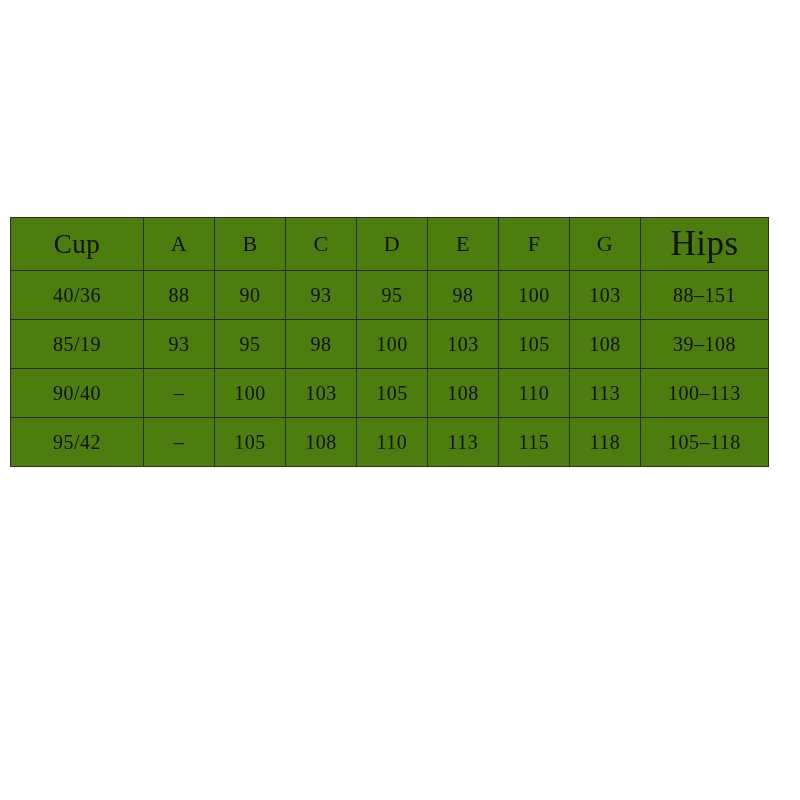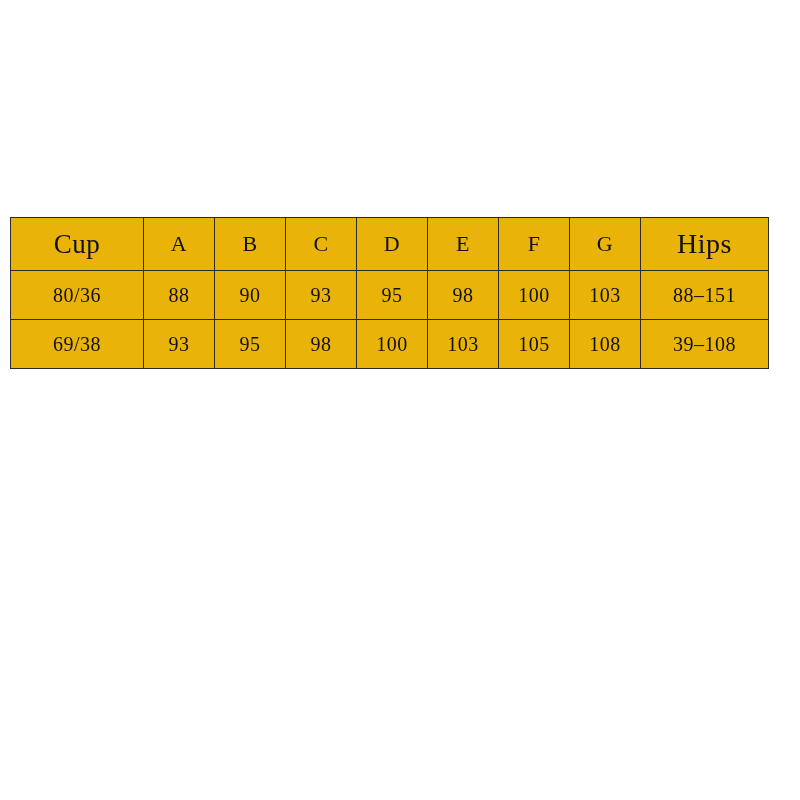--- a/index.html
+++ b/index.html
@@ -23,21 +23,21 @@
   #table-wrap {
     position: absolute;
     left: 10px;
     top: 217px;
     width: 758px;
   }
   table.size-chart {
     border-collapse: collapse;
     width: 758px;
     table-layout: fixed;
-    background: #eab308;
+    background: #4d7c0f;
   }
   table.size-chart td, table.size-chart th {
     border: 1px solid #2b2b2b;
     text-align: center;
     vertical-align: middle;
     height: 48px;
     padding: 0;
     font-weight: normal;
     font-family: "Liberation Serif", serif;
     color: #111111;
@@ -54,21 +54,21 @@
   }
   .head-cup {
     font-size: 27px;
     font-weight: bold;
     letter-spacing: 2px;
   }
   .head-letter {
     font-size: 22px;
   }
   .head-hips {
-    font-size: 28px;
+    font-size: 35px;
     font-weight: bold;
     letter-spacing: 1px;
   }
   .cup-label {
     font-size: 20px;
     letter-spacing: 0px;
   }
   .num {
     font-size: 20px;
   }
@@ -105,41 +105,63 @@
           <td class="head-letter">D</td>
           <td class="head-letter">E</td>
           <td class="head-letter">F</td>
           <td class="head-letter">G</td>
           <td class="head-hips">Hips</td>
         </tr>
 
 
 
         <tr>
-          <td class="cup-label">80/36</td>
+          <td class="cup-label">40/36</td>
           <td class="num">88</td>
           <td class="num">90</td>
           <td class="num">93</td>
           <td class="num">95</td>
           <td class="num">98</td>
           <td class="num">100</td>
           <td class="num">103</td>
           <td class="range">88‒151</td>
         </tr>
 
         <tr>
-          <td class="cup-label">69/38</td>
+          <td class="cup-label">85/19</td>
           <td class="num">93</td>
           <td class="num">95</td>
           <td class="num">98</td>
           <td class="num">100</td>
           <td class="num">103</td>
           <td class="num">105</td>
           <td class="num">108</td>
           <td class="range">39‒108</td>
         </tr>
 
+        <tr>
+          <td class="cup-label">90/40</td>
+          <td class="dash">‒</td>
+          <td class="num">100</td>
+          <td class="num">103</td>
+          <td class="num">105</td>
+          <td class="num">108</td>
+          <td class="num">110</td>
+          <td class="num">113</td>
+          <td class="range">100‒113</td>
+        </tr>
 
+        <tr>
+          <td class="cup-label">95/42</td>
+          <td class="dash">‒</td>
+          <td class="num">105</td>
+          <td class="num">108</td>
+          <td class="num">110</td>
+          <td class="num">113</td>
+          <td class="num">115</td>
+          <td class="num">118</td>
+          <td class="range">105‒118</td>
+        </tr>
 
       </tbody>
     </table>
   </div>
 </div>
 
 </body></html>

